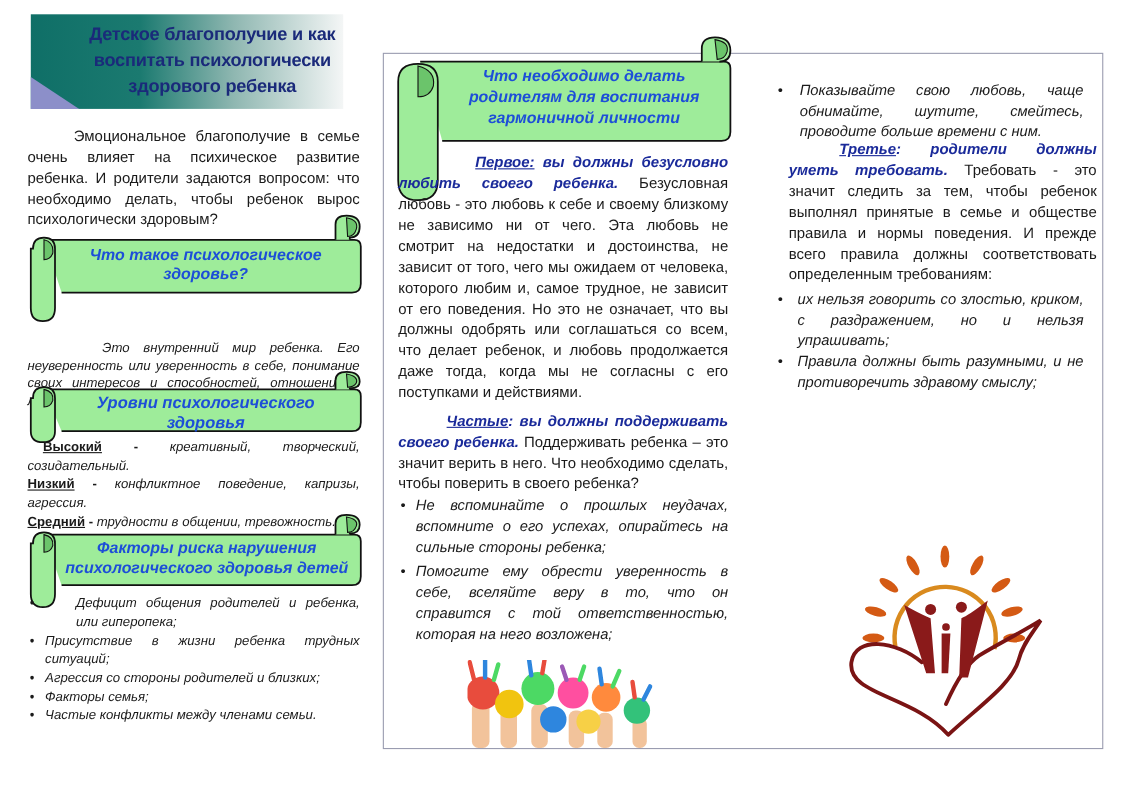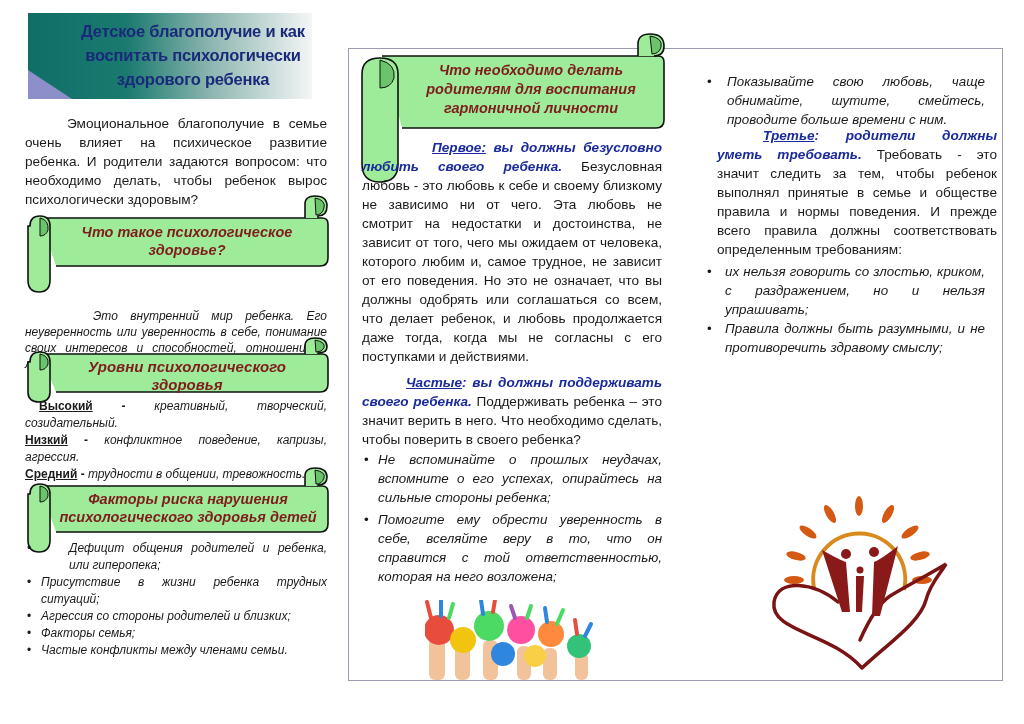--- a/index.html
+++ b/index.html
@@ -32,21 +32,21 @@
     font-size:13.6px; line-height:19px; text-align:justify;
     font-family:"Liberation Sans", sans-serif;
   }
   .ital { font-style:italic; }
   .small-ital { font-size:12px; line-height:16px; font-style:italic; text-align:justify; }
 
   
   .scroll { position:absolute; }
   .scroll svg { position:absolute; left:0; top:0; overflow:visible; }
   .scroll-text {
-    position:absolute; text-align:center; color:#7f1d1d;
+    position:absolute; text-align:center; color:#1d4ed8;
     font-style:italic; font-weight:bold; font-size:14.5px; line-height:18px;
   }
 
   .blue-bold { color:#1a2a9a; font-weight:bold; font-style:italic; }
   .ul { text-decoration:underline; }
 
   ul.bl { margin:0; padding:0; list-style:none; }
   ul.bl li { position:relative; padding-left:16px; }
   ul.bl li::before {
     content:"•"; position:absolute; left:2px; top:0; font-style:normal;

